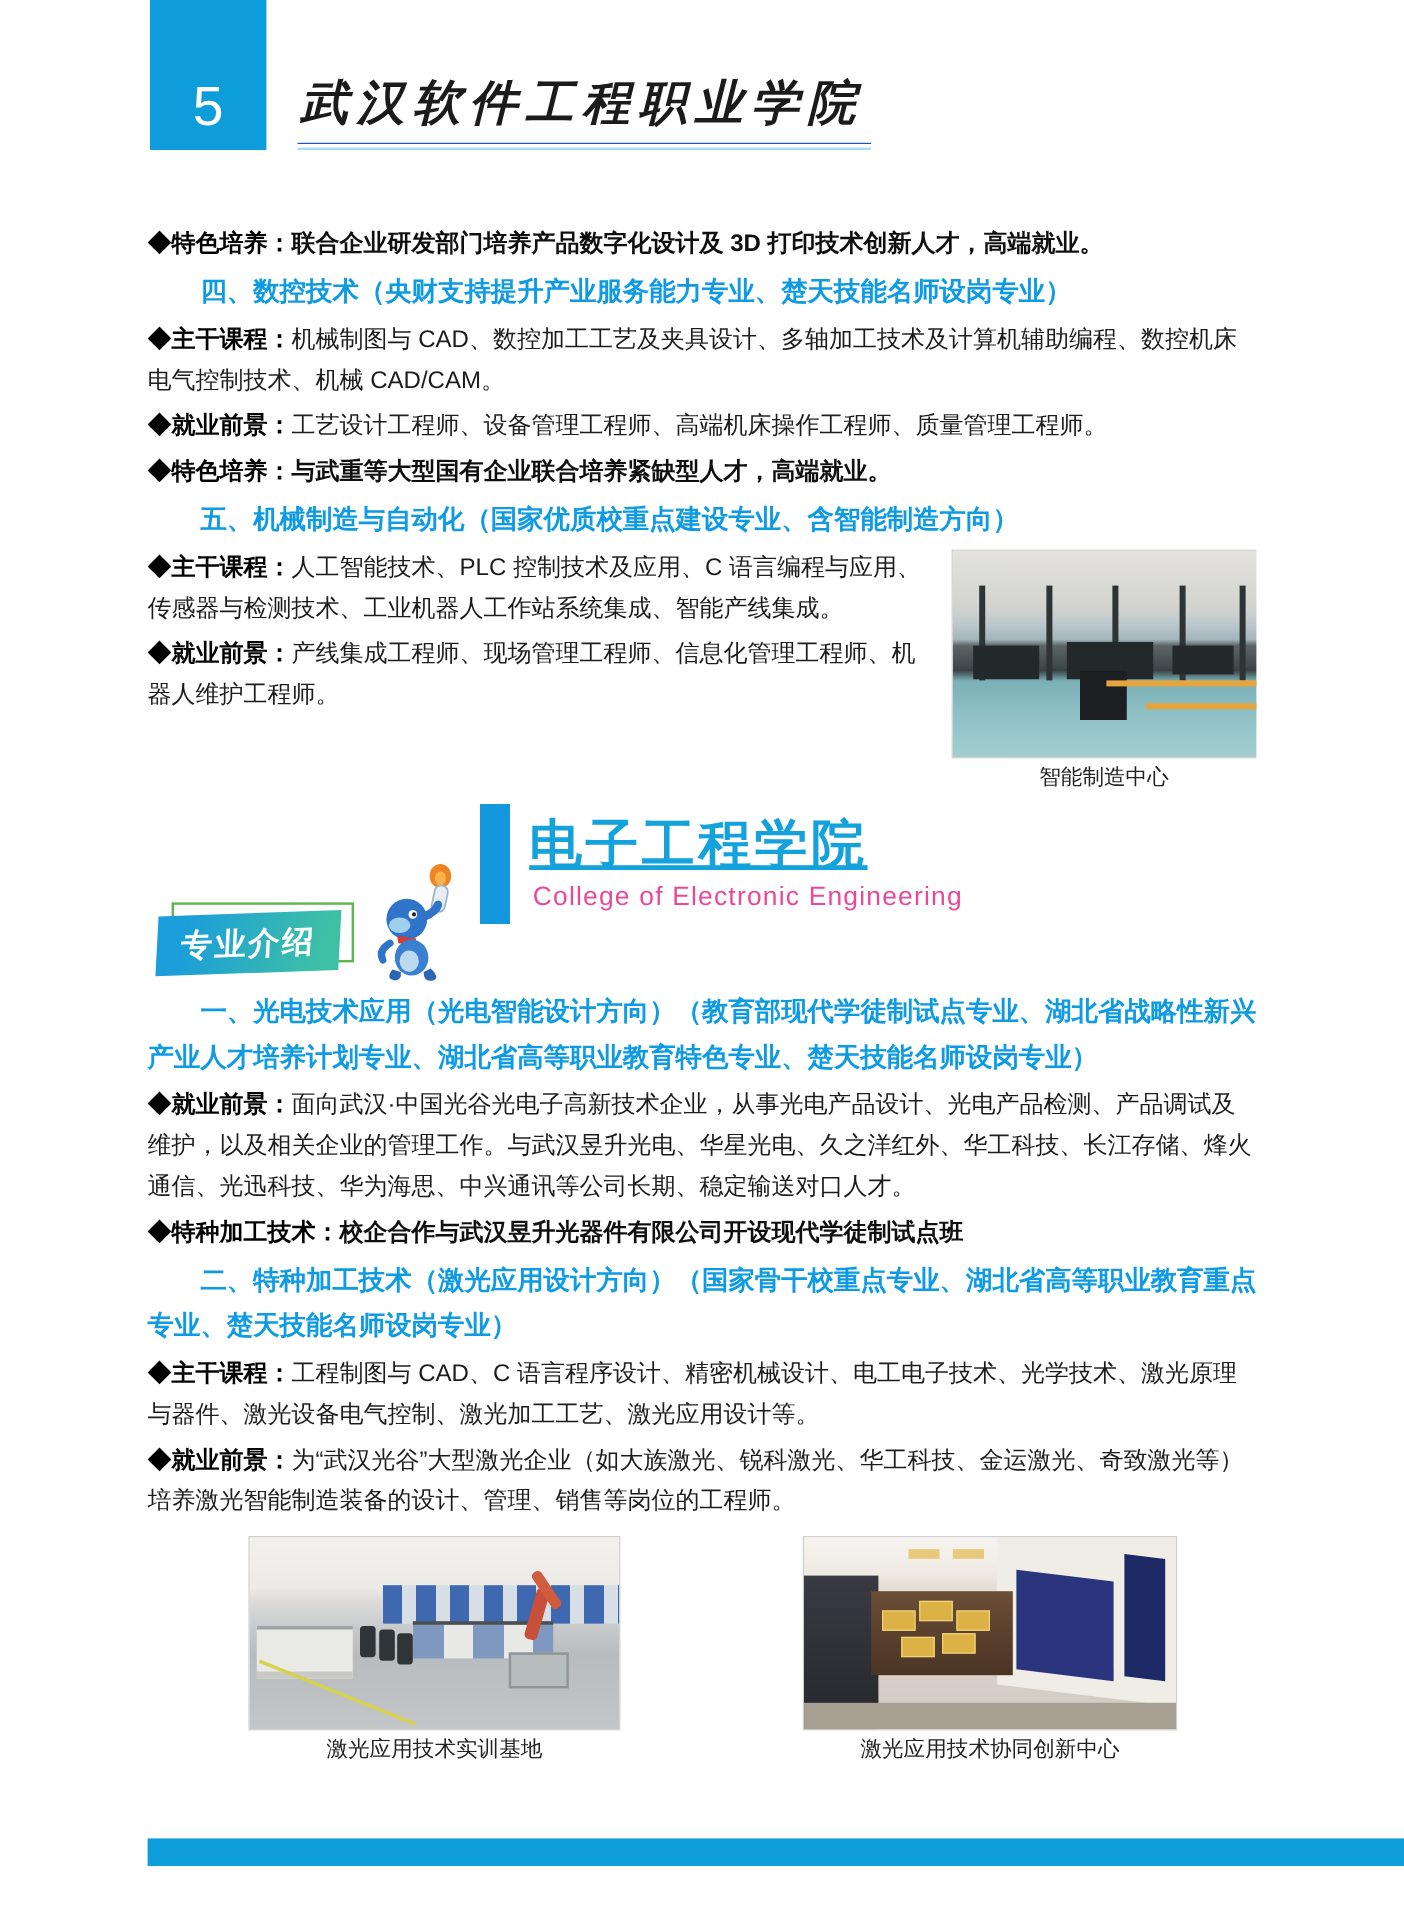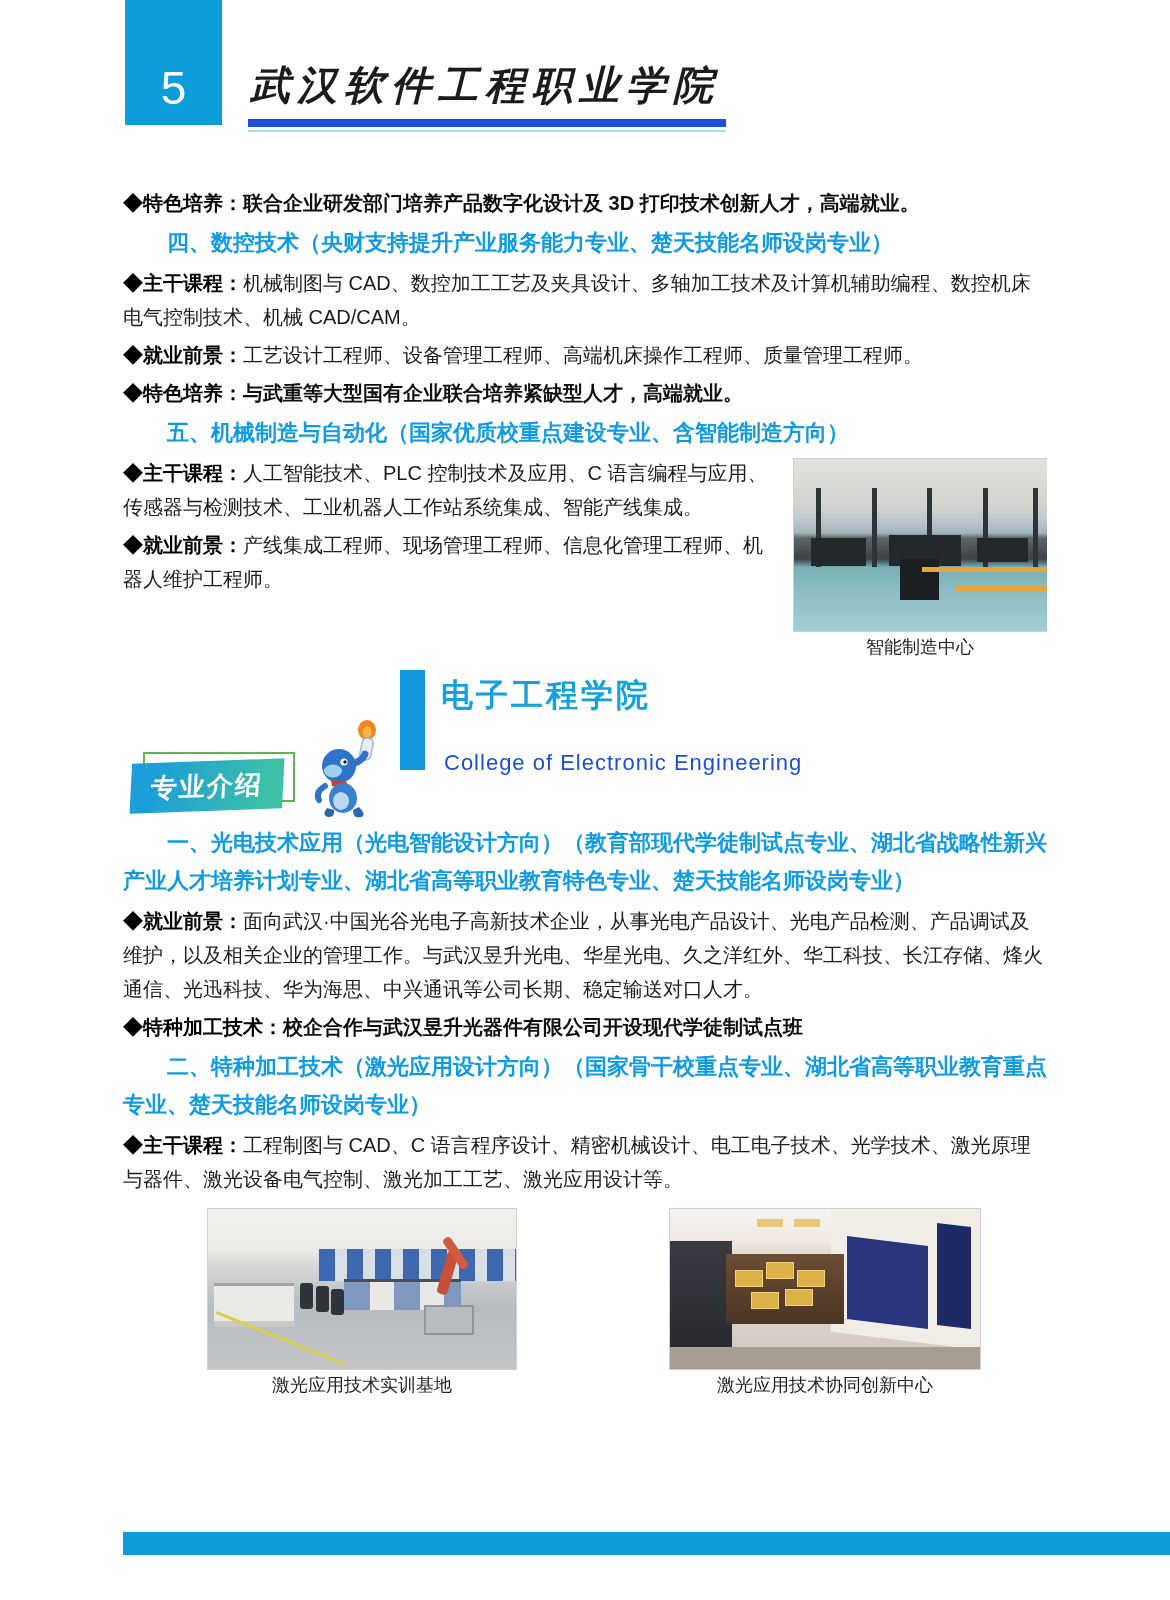--- a/index.html
+++ b/index.html
@@ -10,21 +10,21 @@
   
   .page-num-box{
     position:absolute;left:125px;top:0;width:97px;height:125px;
     background:#0d9ddb;display:flex;align-items:flex-end;justify-content:center;
   }
   .page-num-box .num{color:#fff;font-size:46px;line-height:1;padding-bottom:14px;}
   .school-title-wrap{position:absolute;left:248px;top:58px;}
   .school-title{
     font-family:"Liberation Serif", serif;font-style:italic;font-weight:bold;
     font-size:40px;letter-spacing:7px;color:#1b1b1b;padding:0 6px 6px 2px;
-    border-bottom:8px solid #1d4ed8;display:inline-block;
+    border-bottom:1px solid #1d4ed8;display:inline-block;
   }
   .school-title-wrap::after{
     content:"";display:block;height:2px;background:#a8dcf2;margin-top:3px;width:100%;
   }
   
   .content{position:absolute;left:123px;top:186px;width:924px;}
   .para{font-size:20px;line-height:34px;margin:0 0 4px 0;color:#1c1c1c;}
   .para .lbl{font-weight:bold;color:#000000;}
   .para.bold-all{font-weight:bold;color:#0f0f0f;}
   .blue-h{
@@ -63,22 +63,22 @@
   .photo-c .darkmach{left:0;top:20%;width:20%;height:80%;background:linear-gradient(180deg,#3a3b42,#26272c);}
   .photo-c .brownwall{left:18%;top:28%;width:38%;height:44%;background:linear-gradient(180deg,#6b4e36,#4a3424);}
   .photo-c .plaque{width:26px;height:15px;background:#dcb246;border:1px solid #efd27a;}
   .photo-c .rightwall{left:52%;top:0;right:0;bottom:12%;background:#f0ede7;transform:skewY(7deg);transform-origin:right;}
   .photo-c .board1{left:57%;top:20%;width:26%;height:52%;background:#2a357e;transform:skewY(7deg);}
   .photo-c .board2{left:86%;top:10%;width:11%;height:64%;background:#1e2a66;transform:skewY(7deg);}
   .photo-c .floorc{left:0;right:0;bottom:0;height:14%;background:#a79e92;}
   
   .college-block{position:relative;height:152px;margin-top:10px;clear:both;}
   .college-bar{position:absolute;left:277px;top:0;width:25px;height:100px;background:#1398dd;}
-  .college-title{position:absolute;left:318px;top:4px;font-size:32px;font-weight:800;color:#14a2dc;letter-spacing:3px;}
-  .college-sub{position:absolute;left:321px;top:80px;font-size:22px;color:#1d4ed8;letter-spacing:1px;}
+  .college-title{position:absolute;left:318px;top:4px;font-size:44px;font-weight:800;color:#14a2dc;letter-spacing:3px;text-decoration:underline;}
+  .college-sub{position:absolute;left:321px;top:64px;font-size:22px;color:#ec4899;letter-spacing:1px;}
   .badge-wrap{position:absolute;left:8px;top:82px;width:170px;height:64px;}
   .badge-border{position:absolute;left:12px;top:0;width:148px;height:46px;border:2px solid #5cb84e;}
   .badge-fill{
     position:absolute;left:0;top:9px;width:152px;height:50px;
     background:linear-gradient(100deg,#1b9ed9 15%,#3ec0a6 90%);
     transform:skewX(-5deg) rotate(-2deg);
     display:flex;align-items:center;justify-content:center;
     color:#fff;font-size:26px;font-weight:bold;letter-spacing:2px;
   }
   .mascot{position:absolute;left:178px;top:50px;}
@@ -166,20 +166,21 @@
 
 
   <p class="para"><span class="lbl">◆就业前景：</span><span>面向武汉·中国光谷光电子高新技术企业，从事光电产品设计、光电产品检测、产品调试及维护，以及相关企业的管理工作。与武汉昱升光电、华星光电、久之洋红外、华工科技、长江存储、烽火通信、光迅科技、华为海思、中兴通讯等公司长期、稳定输送对口人才。</span></p>
 
   <p class="para bold-all"><span class="lbl">◆特种加工技术：</span><span>校企合作与武汉昱升光器件有限公司开设现代学徒制试点班</span></p>
 
   <h3 class="blue-h">二、特种加工技术（激光应用设计方向）（国家骨干校重点专业、湖北省高等职业教育重点专业、楚天技能名师设岗专业）</h3>
 
   <p class="para"><span class="lbl">◆主干课程：</span><span>工程制图与 CAD、C 语言程序设计、精密机械设计、电工电子技术、光学技术、激光原理与器件、激光设备电气控制、激光加工工艺、激光应用设计等。</span></p>
 
+  <p class="para"><span class="lbl">◆就业前景：</span><span>为“武汉光谷”大型激光企业（如大族激光、锐科激光、华工科技、金运激光、奇致激光等）培养激光智能制造装备的设计、管理、销售等岗位的工程师。</span></p>
 
   <div class="photos-row">
     <div>
       <div class="photo photo-b">
         <div class="win"></div>
         <div class="machrow"></div>
         <div class="whiteblocks"></div>
         <div class="chair" style="left:30%;top:46%"></div>
         <div class="chair" style="left:35%;top:48%"></div>
         <div class="chair" style="left:40%;top:50%"></div>

